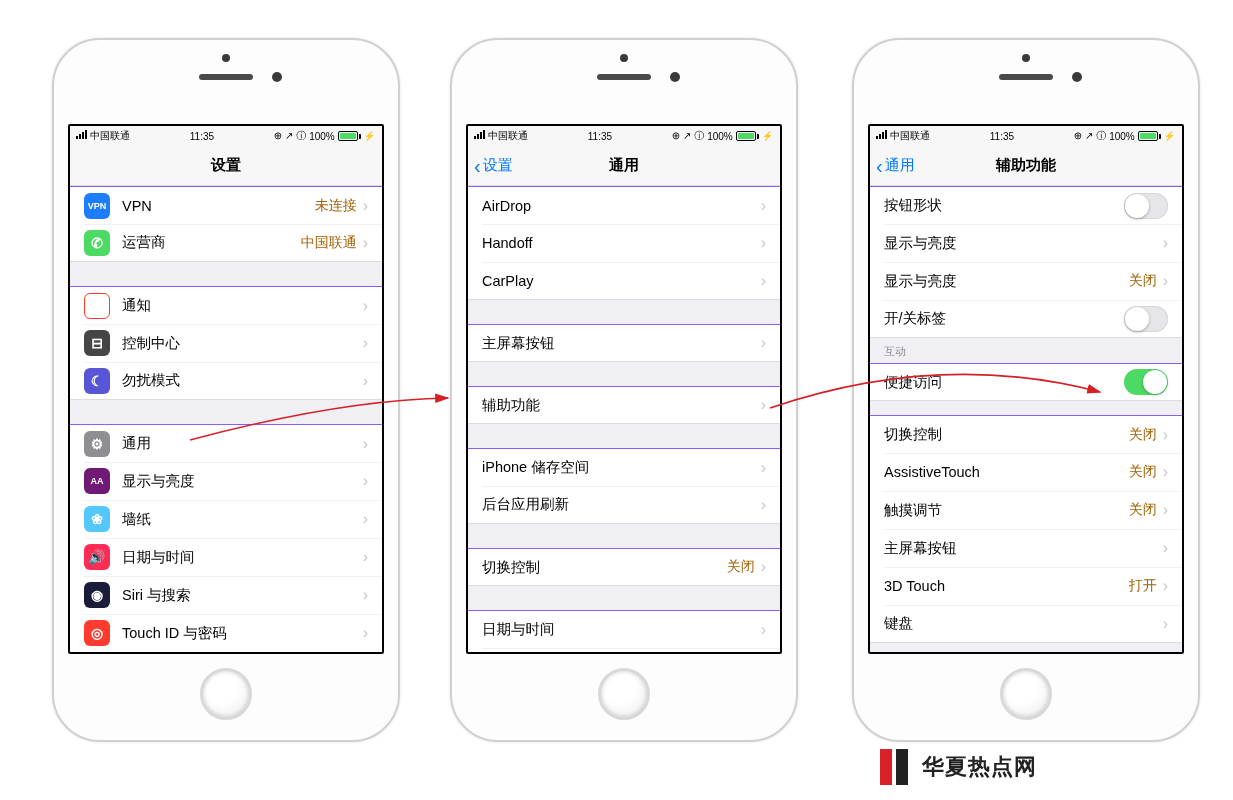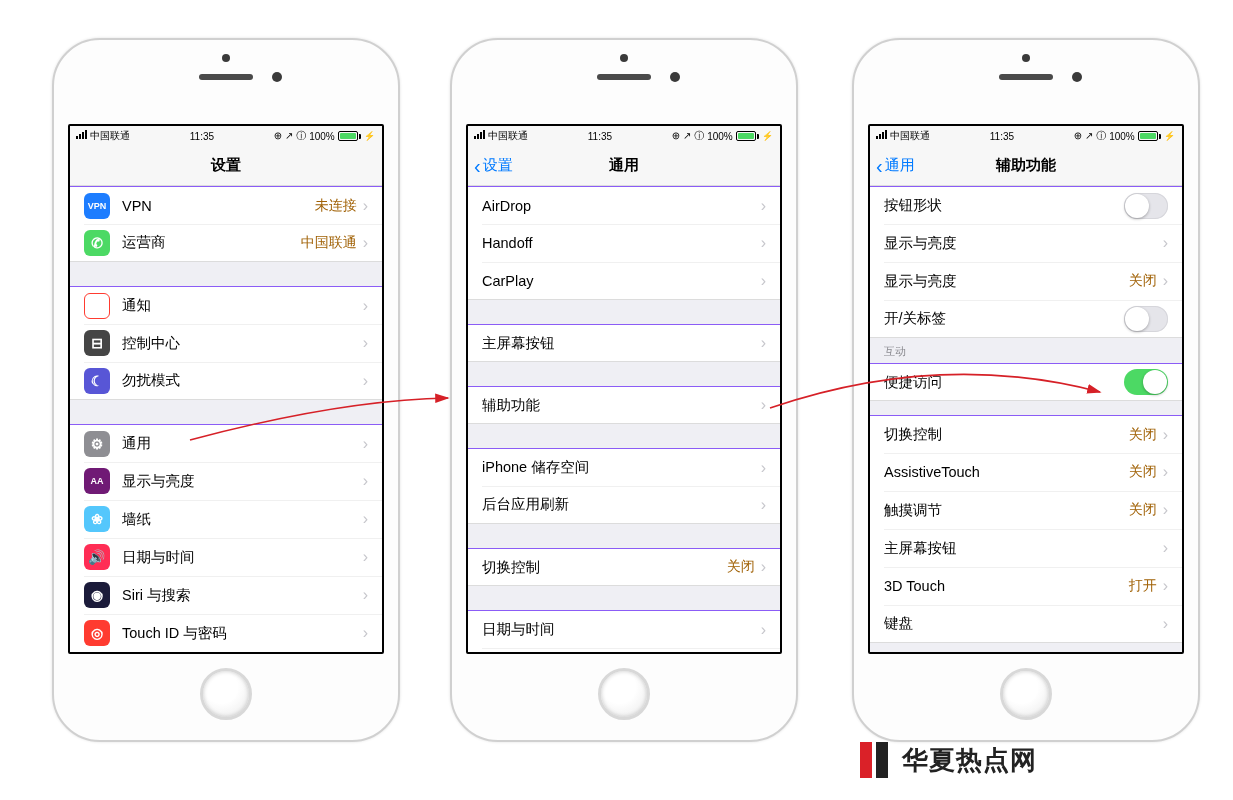--- a/index.html
+++ b/index.html
@@ -122,24 +122,24 @@
   .ic-gen   { background:#8e8e93 }
   .ic-disp  { background:#701a75 }
   .ic-wall  { background:#54c7fc }
   .ic-sound { background:#ff2d55 }
   .ic-siri  { background:#1b1b3a }
   .ic-touch { background:#ff3b30 }
   
   svg.arrows { position:absolute; top:0; left:0; width:1233px; height:800px; pointer-events:none; }
   
   .watermark {
-    position:absolute; right:10px; bottom:22px;
+    position:absolute; right:10px; bottom:15px;
     display:flex; align-items:center; gap:10px;
     font-family: "Microsoft YaHei","PingFang SC",sans-serif;
-    font-size:26px; font-weight:700; color:#222; letter-spacing:1px;
+    font-size:22px; font-weight:700; color:#222; letter-spacing:1px;
   }
   .wm-logo { width:36px; height:36px; position:relative; }
   .wm-logo .b1,.wm-logo .b2 { position:absolute; top:0; width:12px; height:36px; }
   .wm-logo .b1 { left:4px; background:#da2128 }
   .wm-logo .b2 { left:20px; background:#222 }
 </style>
 </head>
 <body>
 
 <div class="stage">

